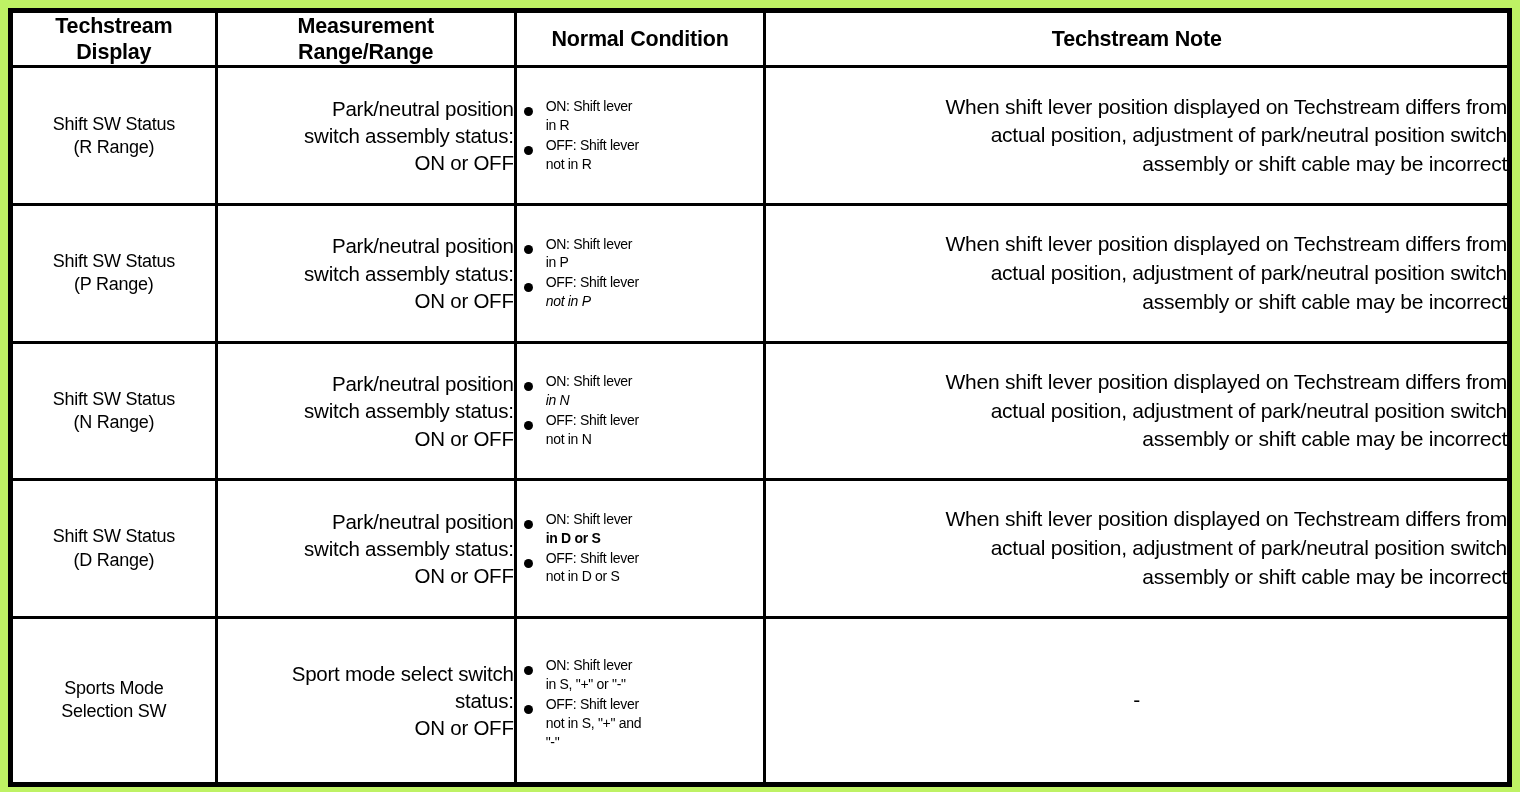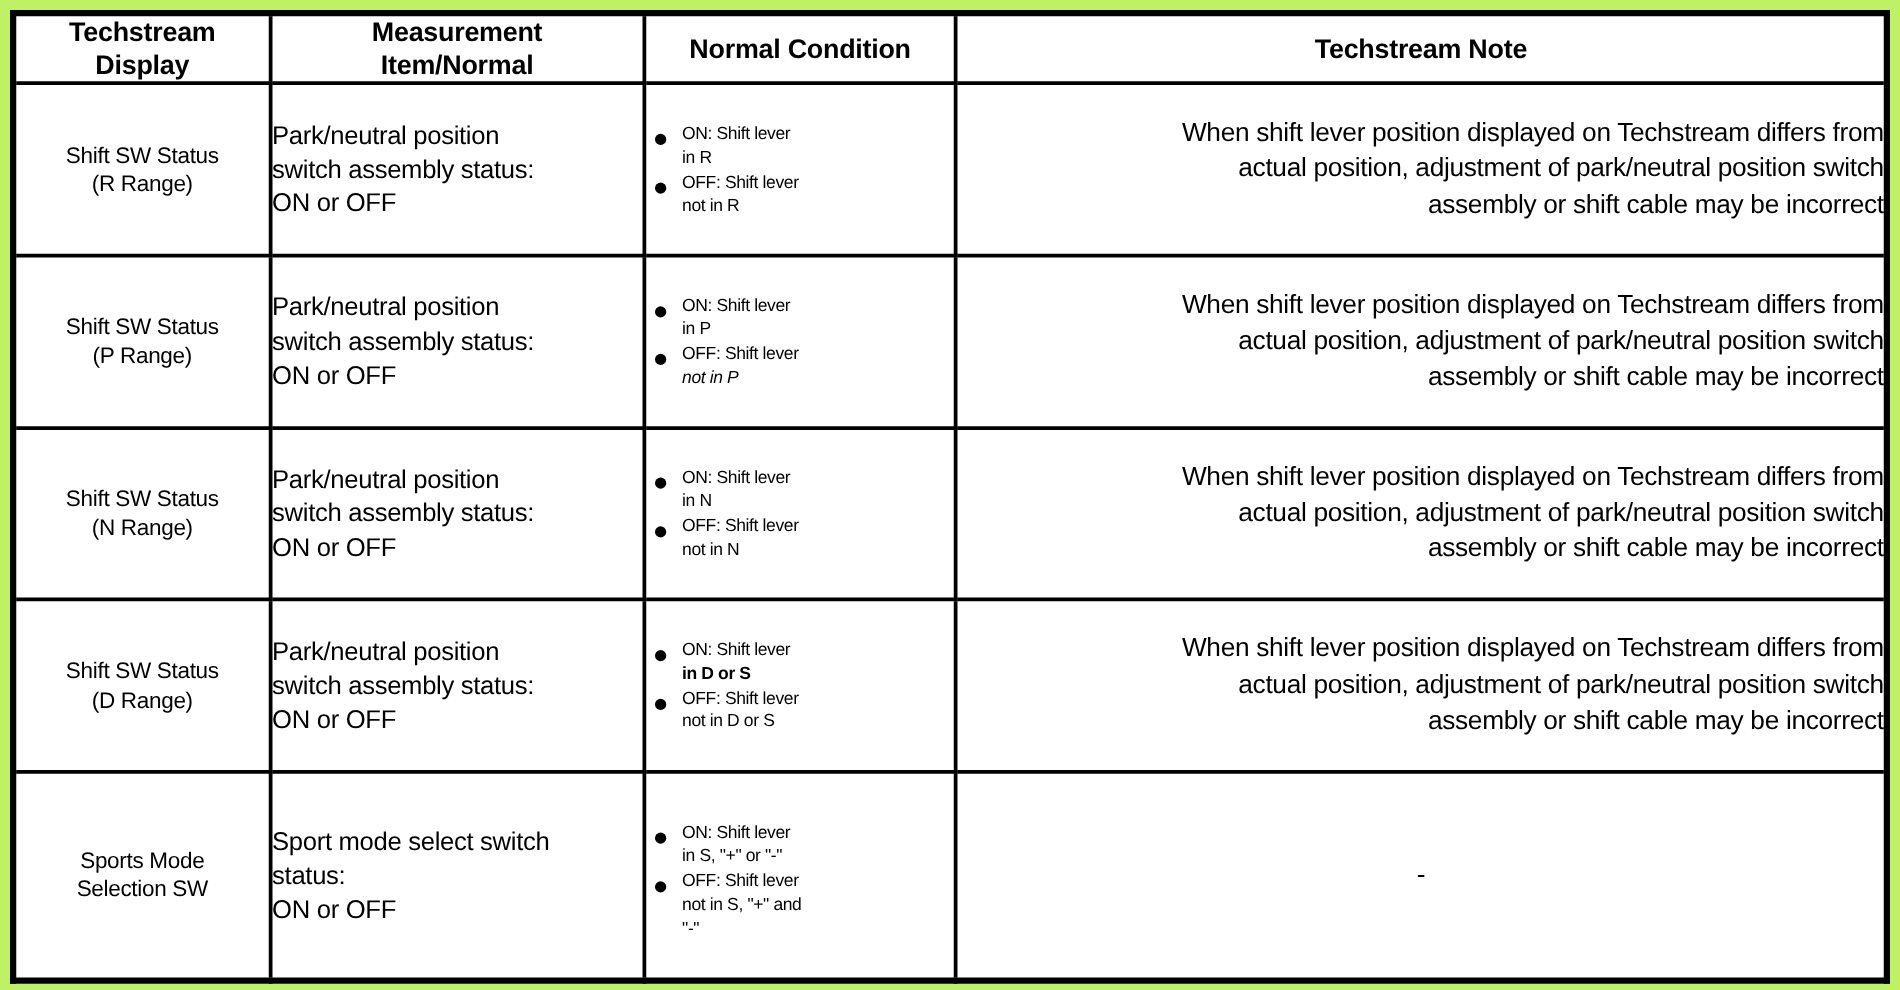--- a/index.html
+++ b/index.html
@@ -74,21 +74,21 @@
   .cell-display {
     text-align: center;
     font-size: 18px;
     line-height: 1.28;
     letter-spacing: -0.25px;
     padding: 4px 6px;
   }
   .cell-display .ln { display: block; white-space: nowrap; }
 
   .cell-measure {
-    text-align: left;
+    text-align: right;
     font-size: 20.5px;
     line-height: 1.33;
     letter-spacing: -0.25px;
     padding: 4px 10px 4px 14px;
   }
   .cell-measure .ln { display: block; white-space: nowrap; }
 
   .cell-condition {
     text-align: left;
     font-size: 14px;
@@ -155,21 +155,21 @@
         <col class="c4">
     </colgroup>
     <thead>
       <tr>
           <th>
             <span class="hdr-line">Techstream</span>
             <span class="hdr-line">Display</span>
           </th>
           <th>
             <span class="hdr-line">Measurement</span>
-            <span class="hdr-line">Item/Normal</span>
+            <span class="hdr-line">Range/Range</span>
           </th>
           <th>
             <span class="hdr-line">Normal Condition</span>
           </th>
           <th>
             <span class="hdr-line">Techstream Note</span>
           </th>
         </tr>
     </thead>
     <tbody>
@@ -236,21 +236,21 @@
           </td>
           <td class="cell-measure">
             <span class="ln">Park/neutral position</span>
             <span class="ln">switch assembly status:</span>
             <span class="ln">ON or OFF</span>
           </td>
           <td class="cell-condition">
             <ul class="cond-list">
               <li>
                 <span class="ln" style="display: block; white-space: nowrap;">ON: Shift lever</span>
-                <span class="ln" style="display: block; white-space: nowrap;">in N</span>
+                <span class="ln" style="display: block; white-space: nowrap; font-style: italic;">in N</span>
               </li>
               <li>
                 <span class="ln" style="display: block; white-space: nowrap;">OFF: Shift lever</span>
                 <span class="ln" style="display: block; white-space: nowrap;">not in N</span>
               </li>
             </ul>
           </td>
           <td class="cell-note">
             <span class="ln">When shift lever position displayed on Techstream differs from</span>
             <span class="ln">actual position, adjustment of park/neutral position switch</span>

